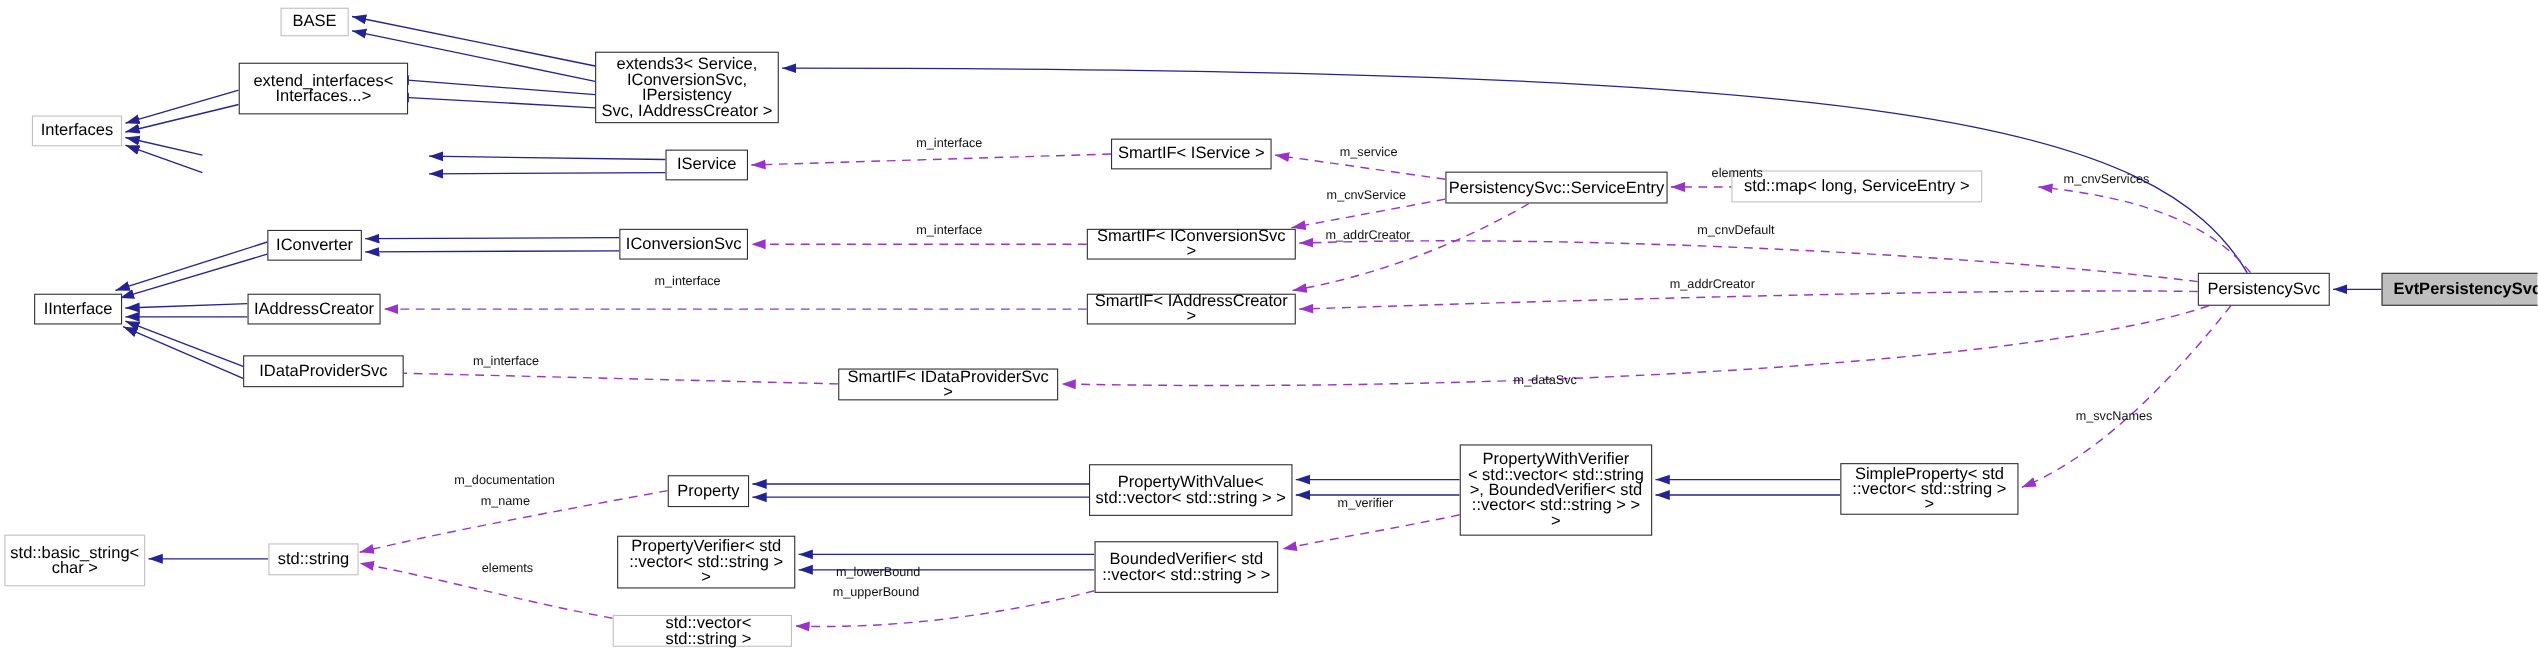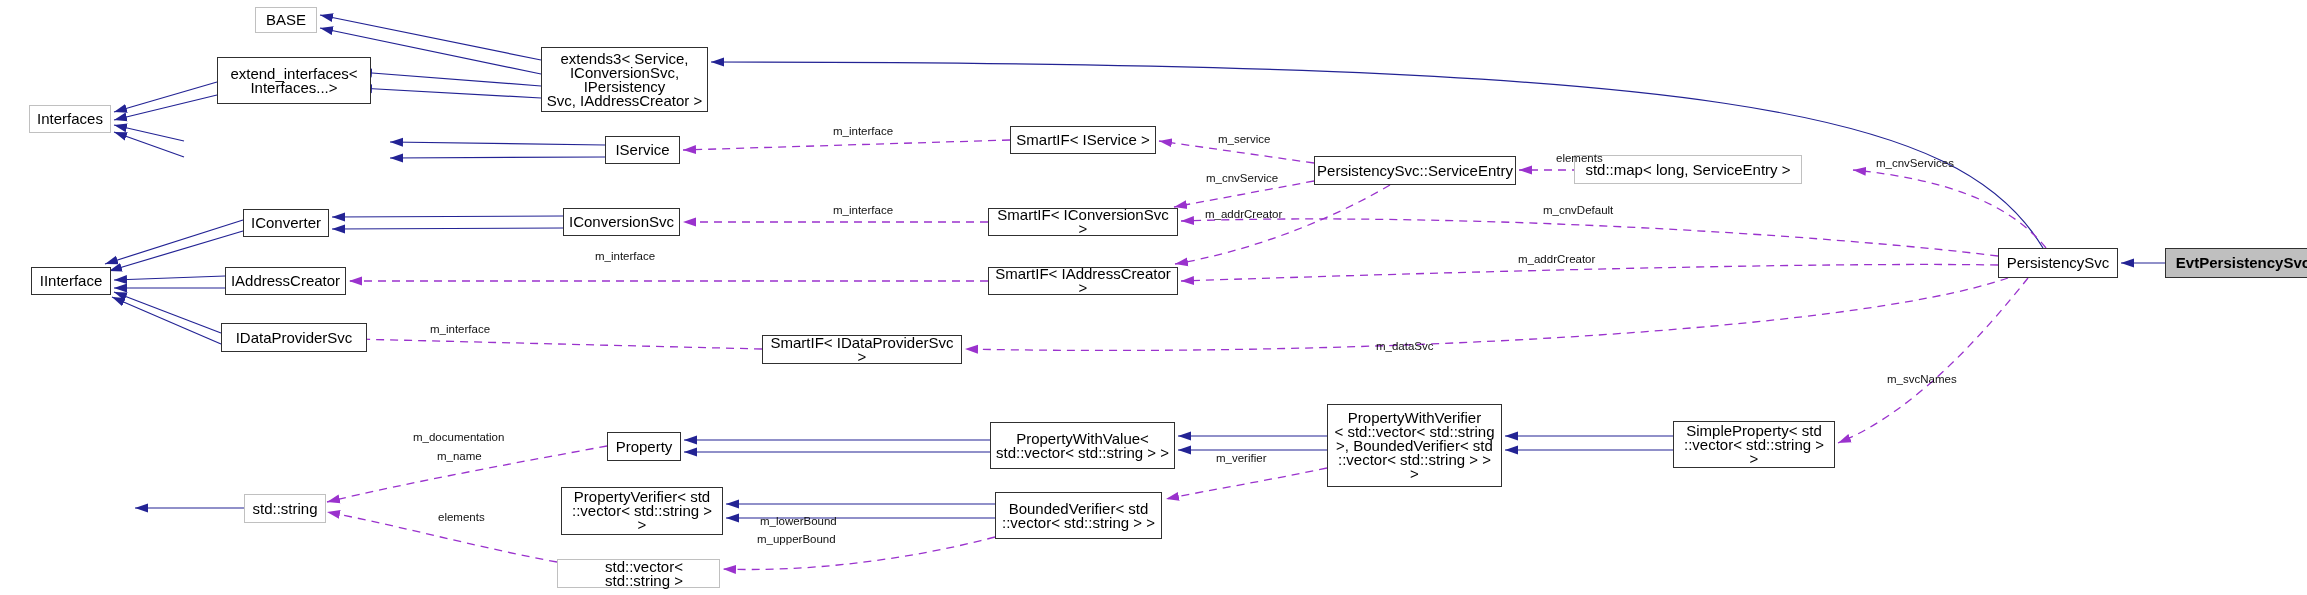--- a/index.html
+++ b/index.html
@@ -115,20 +115,22 @@
   <div class="node" style="left:221px;top:323px;width:146px;height:29px;"><span>IDataProviderSvc</span></div>
   <div class="node" style="left:1010px;top:126px;width:146px;height:28px;"><span>SmartIF&lt; IService &gt;</span></div>
   <div class="node" style="left:988px;top:208px;width:190px;height:28px;"><span>SmartIF&lt; IConversionSvc &gt;</span></div>
   <div class="node" style="left:988px;top:267px;width:190px;height:28px;"><span>SmartIF&lt; IAddressCreator &gt;</span></div>
   <div class="node" style="left:762px;top:335px;width:200px;height:29px;"><span>SmartIF&lt; IDataProviderSvc &gt;</span></div>
   <div class="node" style="left:1314px;top:156px;width:202px;height:29px;"><span>PersistencySvc::ServiceEntry</span></div>
   <div class="node external" style="left:1574px;top:155px;width:228px;height:29px;"><span>std::map&lt; long, ServiceEntry &gt;</span></div>
   <div class="node" style="left:1998px;top:248px;width:120px;height:30px;"><span>PersistencySvc</span></div>
   <div class="node current" style="left:2165px;top:248px;width:156px;height:30px;font-weight:bold;"><span>EvtPersistencySvc</span></div>
   <div class="node" style="left:607px;top:432px;width:74px;height:29px;"><span>Property</span></div>
+  <div class="node external" style="left:4px;top:486px;width:128px;height:47px;"><span>std::basic_string&lt;
+char &gt;</span></div>
   <div class="node external" style="left:244px;top:494px;width:82px;height:29px;"><span>std::string</span></div>
   <div class="node" style="left:561px;top:487px;width:162px;height:48px;"><span>PropertyVerifier&lt; std
 ::vector&lt; std::string &gt; &gt;</span></div>
   <div class="node external" style="left:557px;top:559px;width:163px;height:29px;padding-left:15px;"><span>std::vector&lt; std::string &gt;</span></div>
   <div class="node" style="left:990px;top:422px;width:185px;height:47px;"><span>PropertyWithValue&lt;
 std::vector&lt; std::string &gt; &gt;</span></div>
   <div class="node" style="left:995px;top:492px;width:167px;height:47px;"><span>BoundedVerifier&lt; std
 ::vector&lt; std::string &gt; &gt;</span></div>
   <div class="node" style="left:1327px;top:404px;width:175px;height:83px;"><span>PropertyWithVerifier
 &lt; std::vector&lt; std::string

